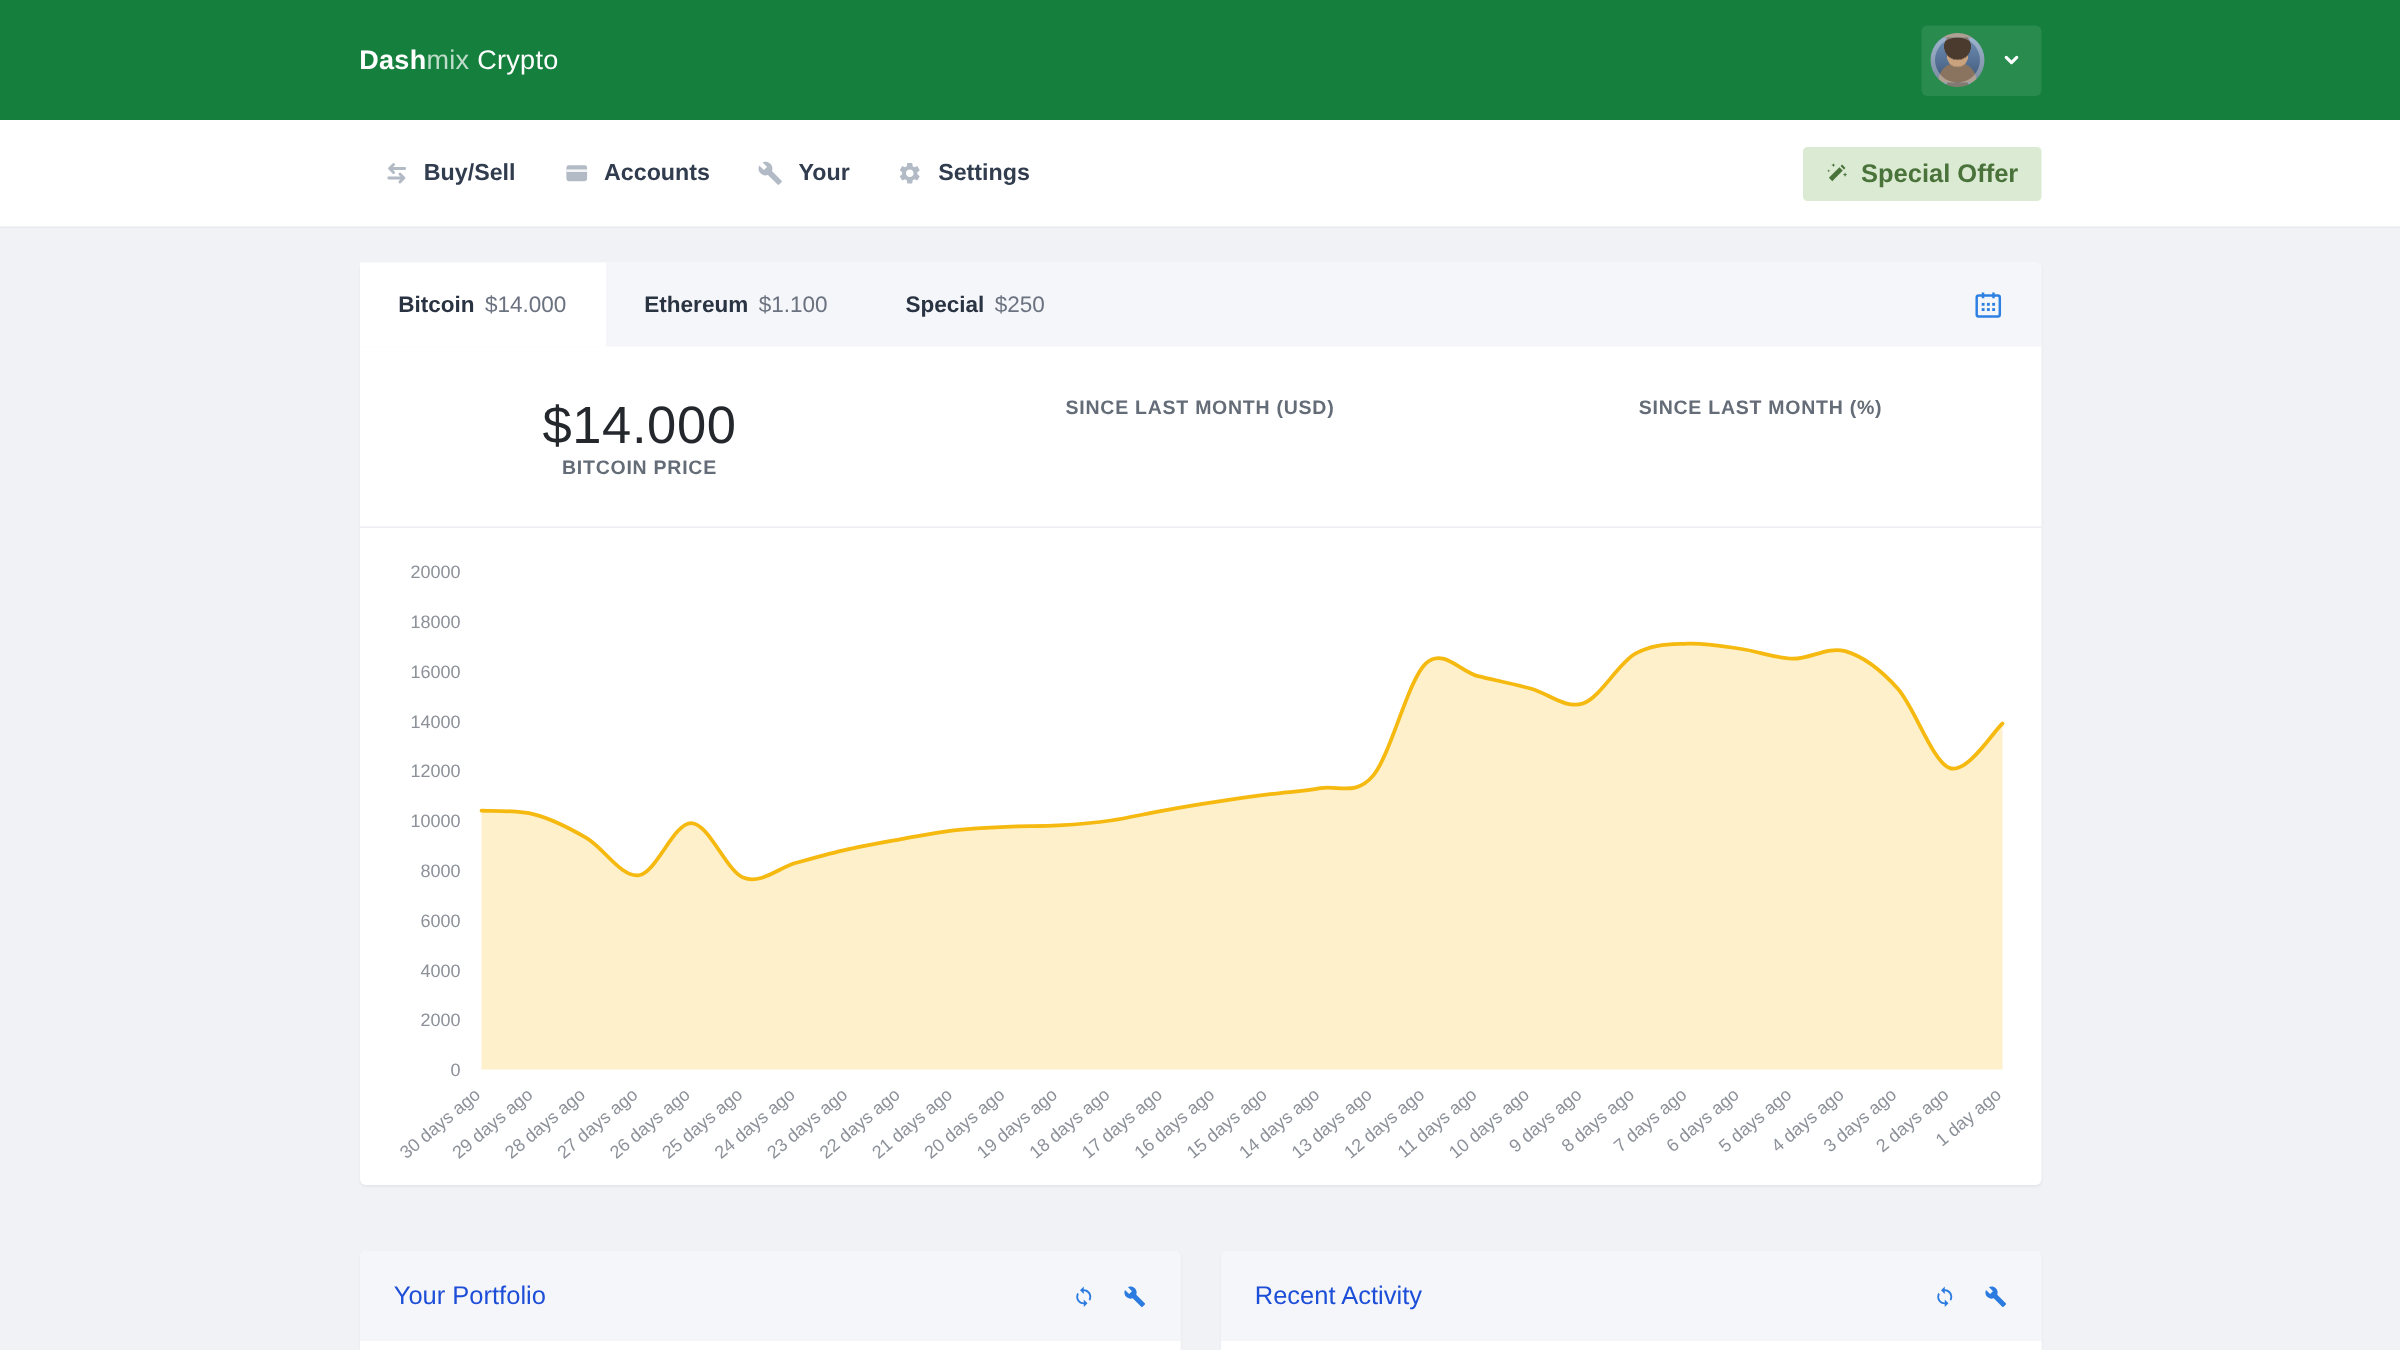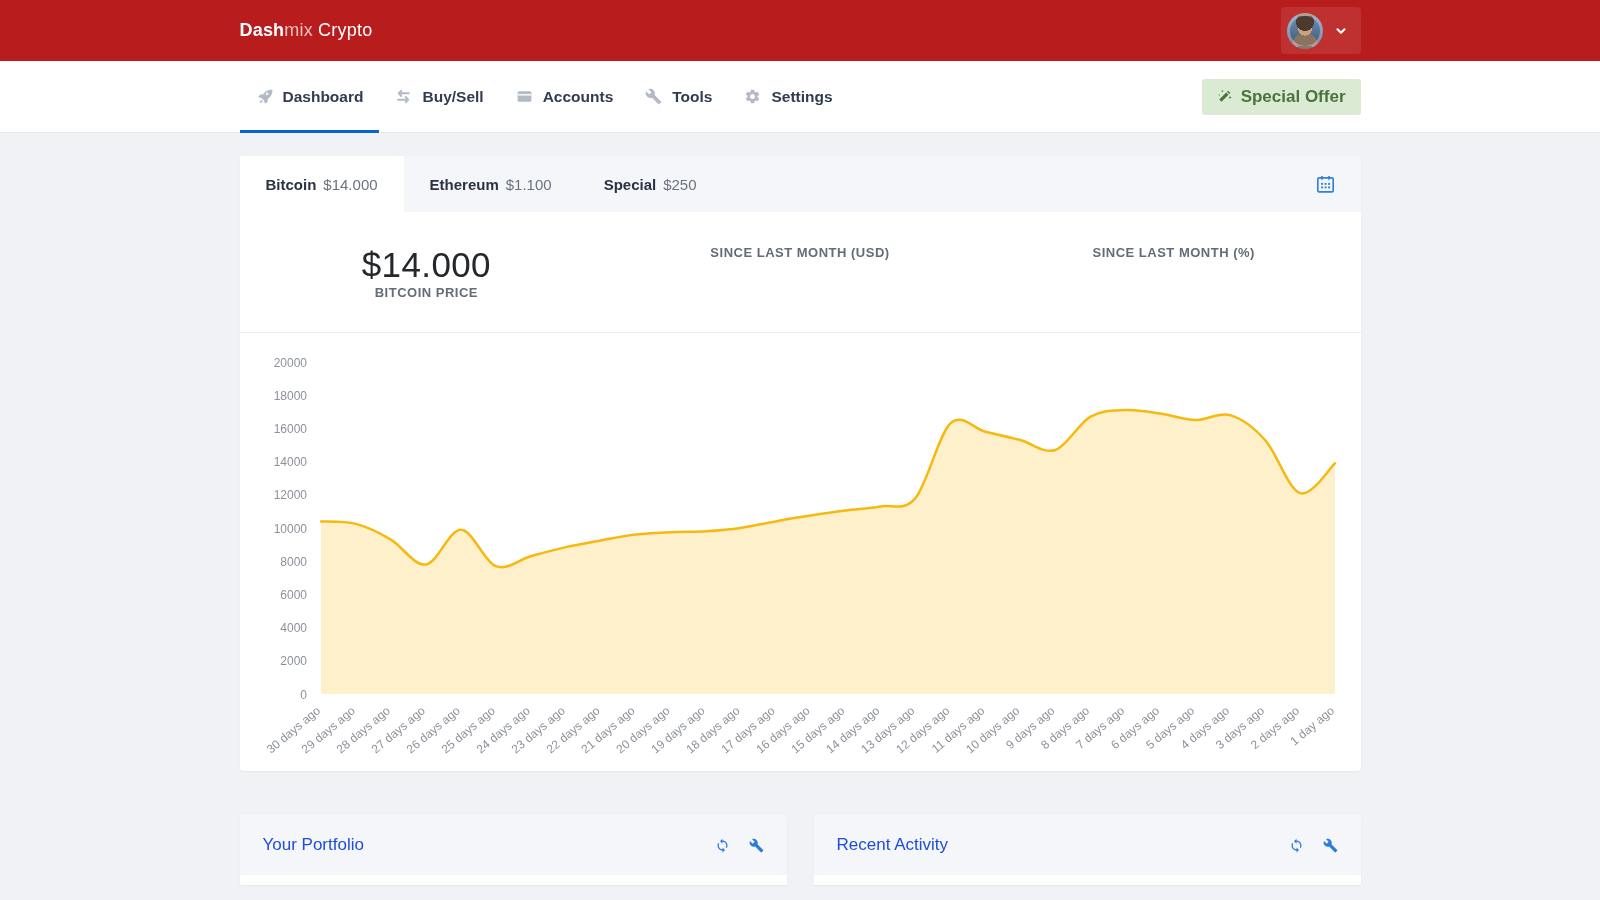--- a/index.html
+++ b/index.html
@@ -6,21 +6,21 @@
   html,body { margin:0; padding:0; }
   body {
     width:1600px; height:900px; overflow:hidden;
     background:#f0f2f5;
     font-family:"Liberation Sans", sans-serif;
     color:#2a3342;
   }
   .container { width:1121px; margin:0 auto; }
 
   
-  .topbar { height:61px; background:#b91c1c; }
+  .topbar { height:80px; background:#15803d; }
   .topbar .container { display:flex; align-items:center; justify-content:space-between; height:100%; }
   .brand { font-size:18px; color:#fff; text-decoration:none; letter-spacing:.2px; cursor:pointer; }
   .brand .b { font-weight:700; }
   .brand .lite { color:rgba(255,255,255,.72); }
   .user-btn {
     display:flex; align-items:center; gap:11px;
     background:rgba(255,255,255,.09); border:none; border-radius:4px;
     padding:5px 13px 5px 6px; cursor:pointer; height:47px;
   }
   .avatar {
@@ -99,47 +99,39 @@
       <svg width="14" height="14" viewBox="0 0 16 16">
           <path d="M4 6l4 4 4-4" fill="none" stroke="#fff" stroke-width="2.4" stroke-linecap="round" stroke-linejoin="round"></path>
         </svg>
     </button>
   </div>
 </header>
 
 <nav class="main-nav">
   <div class="container">
     <div class="nav-items">
-      <div class="nav-item active">
-        <svg class="icon-gray" viewBox="0 0 16 16">
-            <path d="M14.6 1.4c-3.3.2-6 1.8-7.7 4.4l-3 .4-1.7 2.5 2.9.6 2.6 2.6.6 2.9 2.5-1.7.4-3c2.6-1.7 4.2-4.4 4.4-7.7z"></path>
-            <circle cx="10.4" cy="5.6" r="1.25" fill="#f5f6f9"></circle>
-            <path d="M4.9 11.1c-.9.9-1.4 3-1.4 3s2.1-.5 3-1.4z"></path>
-          </svg>
-        <span>Dashboard</span>
-      </div>
       <div class="nav-item">
         <svg viewBox="0 0 16 16" fill="none" stroke="#b2bac5" stroke-width="1.8" stroke-linecap="round" stroke-linejoin="round">
             <path d="M13 5H3.5M6 2.5L3.5 5 6 7.5"></path>
             <path d="M3 11h9.5M10 8.5l2.5 2.5-2.5 2.5"></path>
           </svg>
         <span>Buy/Sell</span>
       </div>
       <div class="nav-item">
         <svg class="icon-gray" viewBox="0 0 16 16">
             <rect x="1.5" y="3" width="13" height="10" rx="1.5"></rect>
             <rect x="1.5" y="5.6" width="13" height="1.6" fill="#fff" opacity=".85"></rect>
           </svg>
         <span>Accounts</span>
       </div>
       <div class="nav-item">
         <svg class="icon-gray" viewBox="0 0 24 24">
             <path d="M22.7 19l-9.1-9.1c.9-2.3.4-5-1.5-6.9-2-2-5-2.4-7.4-1.3L9 6 6 9 1.6 4.7C.4 7.1.9 10.1 2.9 12.1c1.9 1.9 4.6 2.4 6.9 1.5l9.1 9.1c.4.4 1 .4 1.4 0l2.3-2.3c.5-.4.5-1.1.1-1.4z"></path>
           </svg>
-        <span>Tools</span>
+        <span>Your</span>
       </div>
       <div class="nav-item">
         <svg class="icon-gray" viewBox="0 0 24 24">
             <path d="M19.14 12.94c.04-.3.06-.61.06-.94 0-.32-.02-.64-.07-.94l2.03-1.58c.18-.14.23-.41.12-.61l-1.92-3.32c-.12-.22-.37-.29-.59-.22l-2.39.96c-.5-.38-1.03-.7-1.62-.94l-.36-2.54c-.04-.24-.24-.41-.48-.41h-3.84c-.24 0-.43.17-.47.41l-.36 2.54c-.59.24-1.13.57-1.62.94l-2.39-.96c-.22-.08-.47 0-.59.22L2.74 8.87c-.12.21-.08.47.12.61l2.03 1.58c-.05.3-.09.63-.09.94s.02.64.07.94l-2.03 1.58c-.18.14-.23.41-.12.61l1.92 3.32c.12.22.37.29.59.22l2.39-.96c.5.38 1.03.7 1.62.94l.36 2.54c.05.24.24.41.48.41h3.84c.24 0 .44-.17.47-.41l.36-2.54c.59-.24 1.13-.56 1.62-.94l2.39.96c.22.08.47 0 .59-.22l1.92-3.32c.12-.22.07-.47-.12-.61l-2.01-1.58zM12 15.6c-1.98 0-3.6-1.62-3.6-3.6s1.62-3.6 3.6-3.6 3.6 1.62 3.6 3.6-1.62 3.6-3.6 3.6z"></path>
           </svg>
         <span>Settings</span>
       </div>
     </div>
     <div class="offer-wrap">
       <button class="offer-btn">

